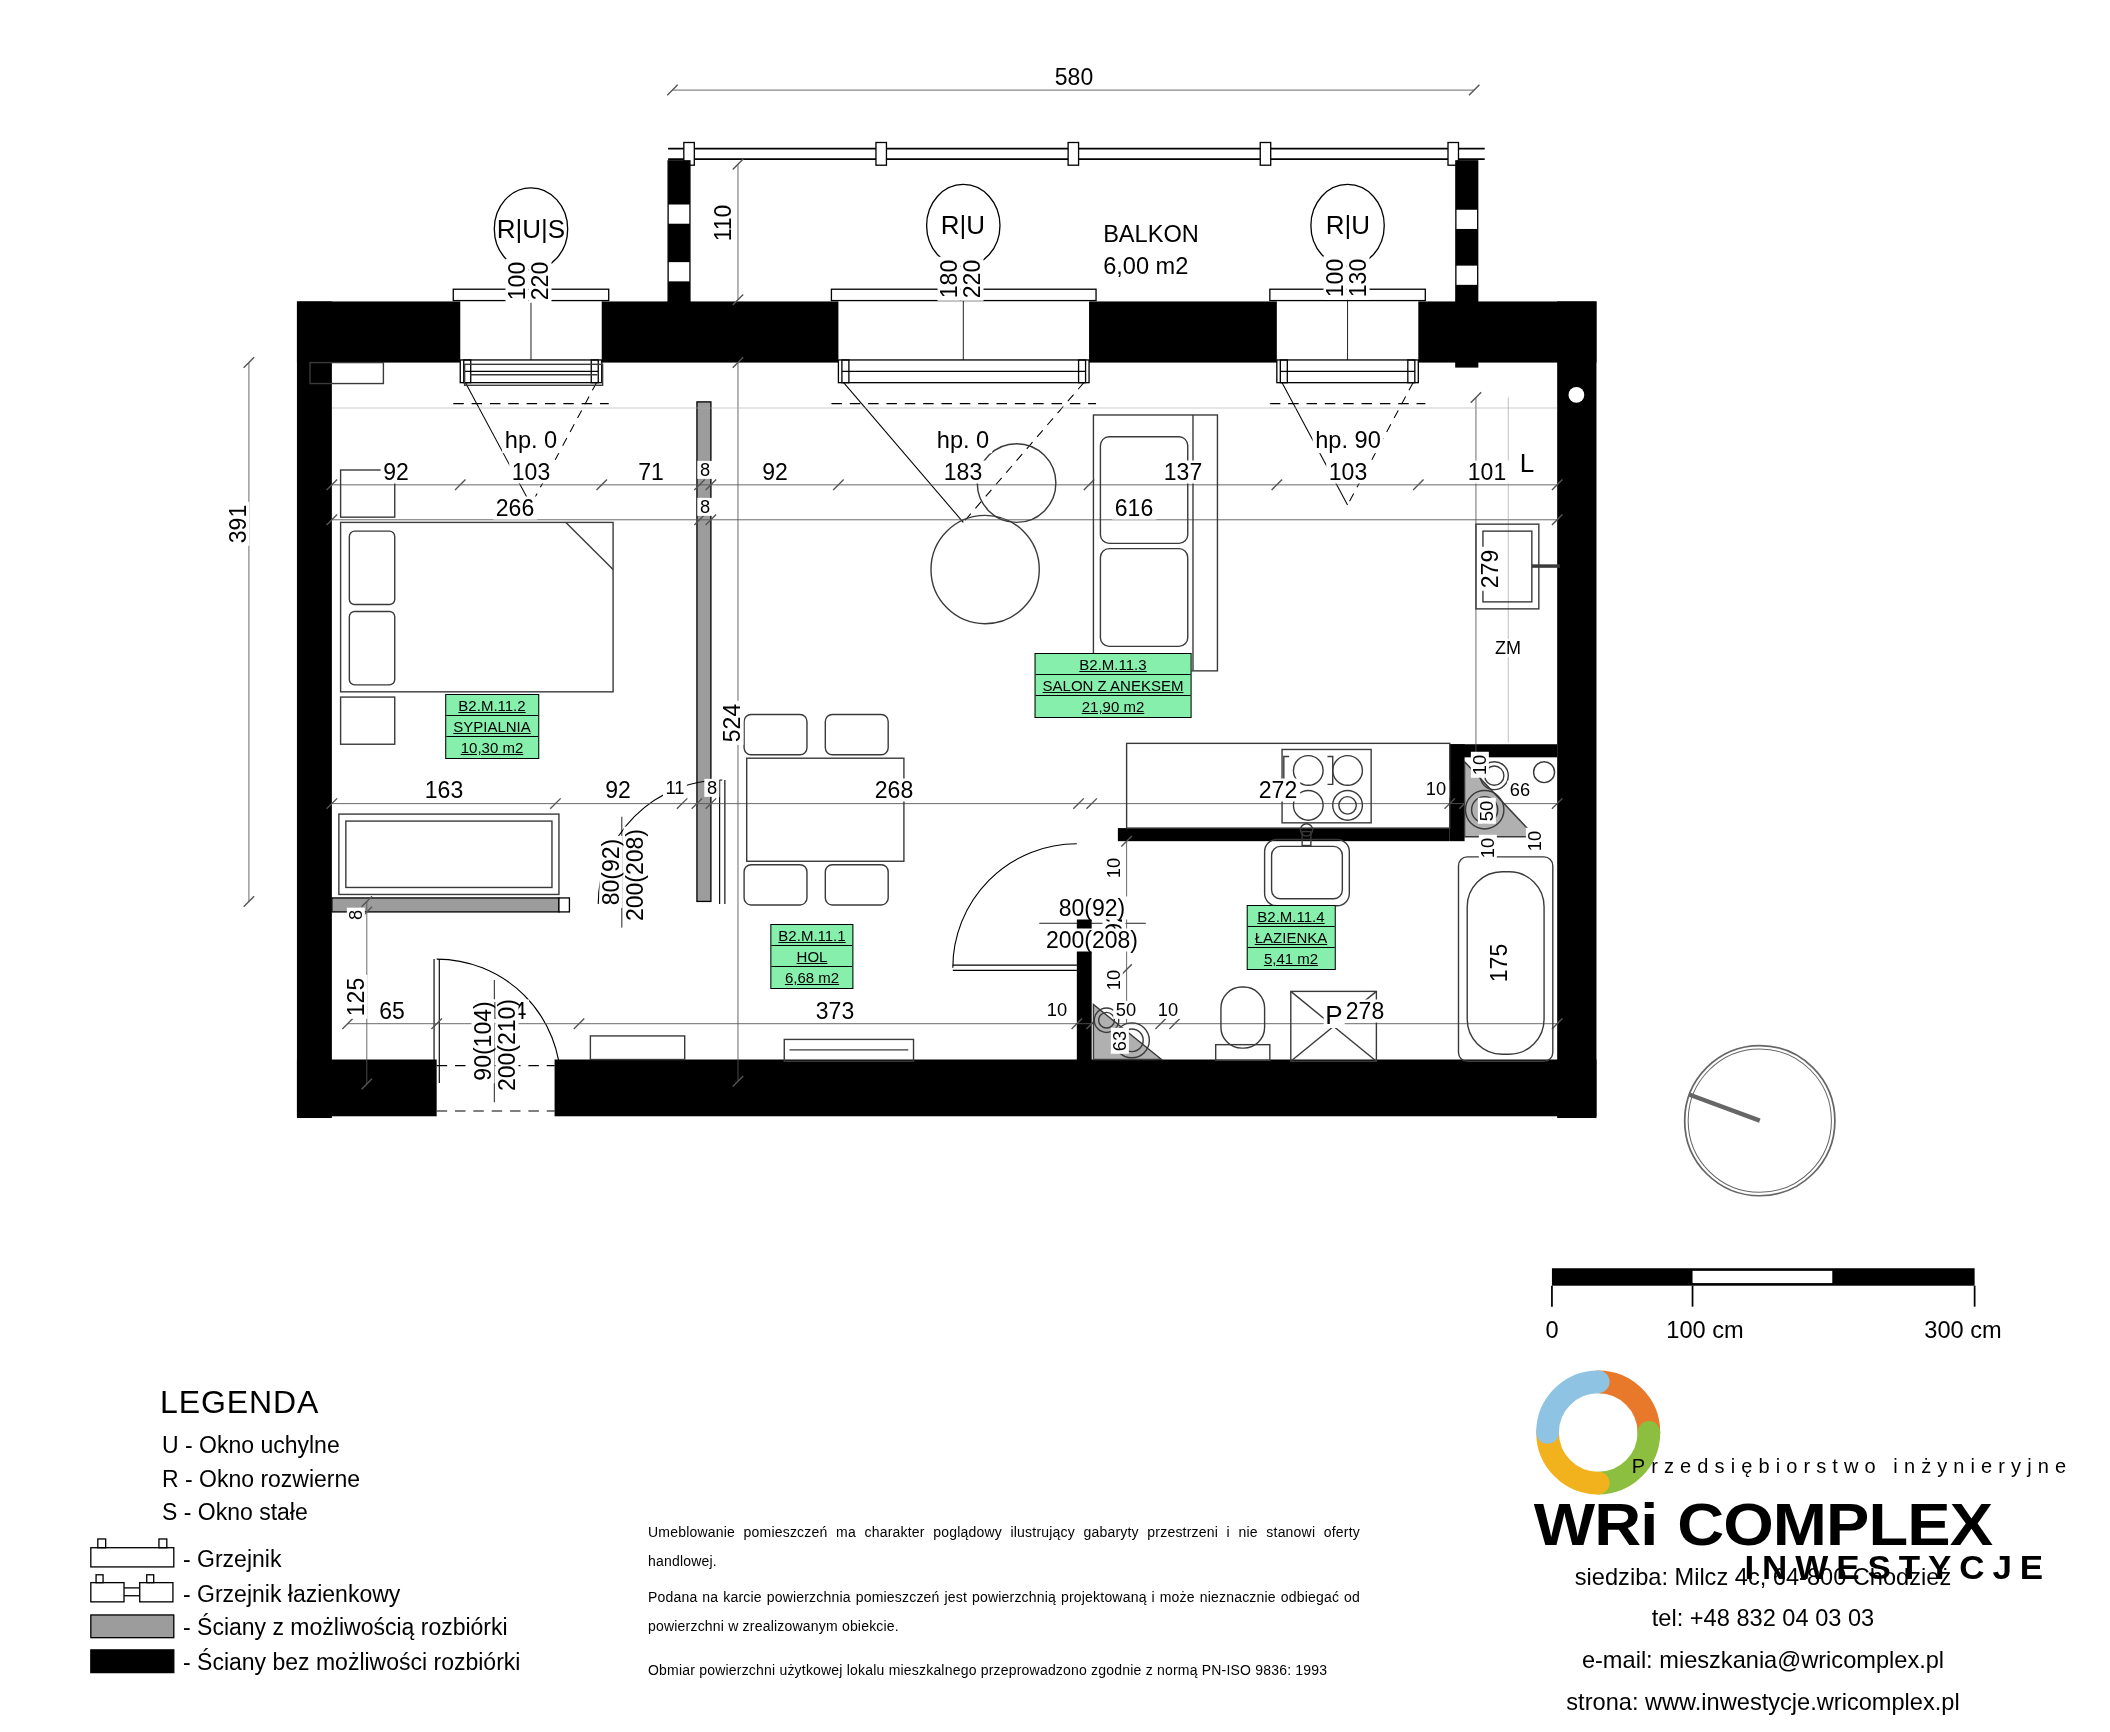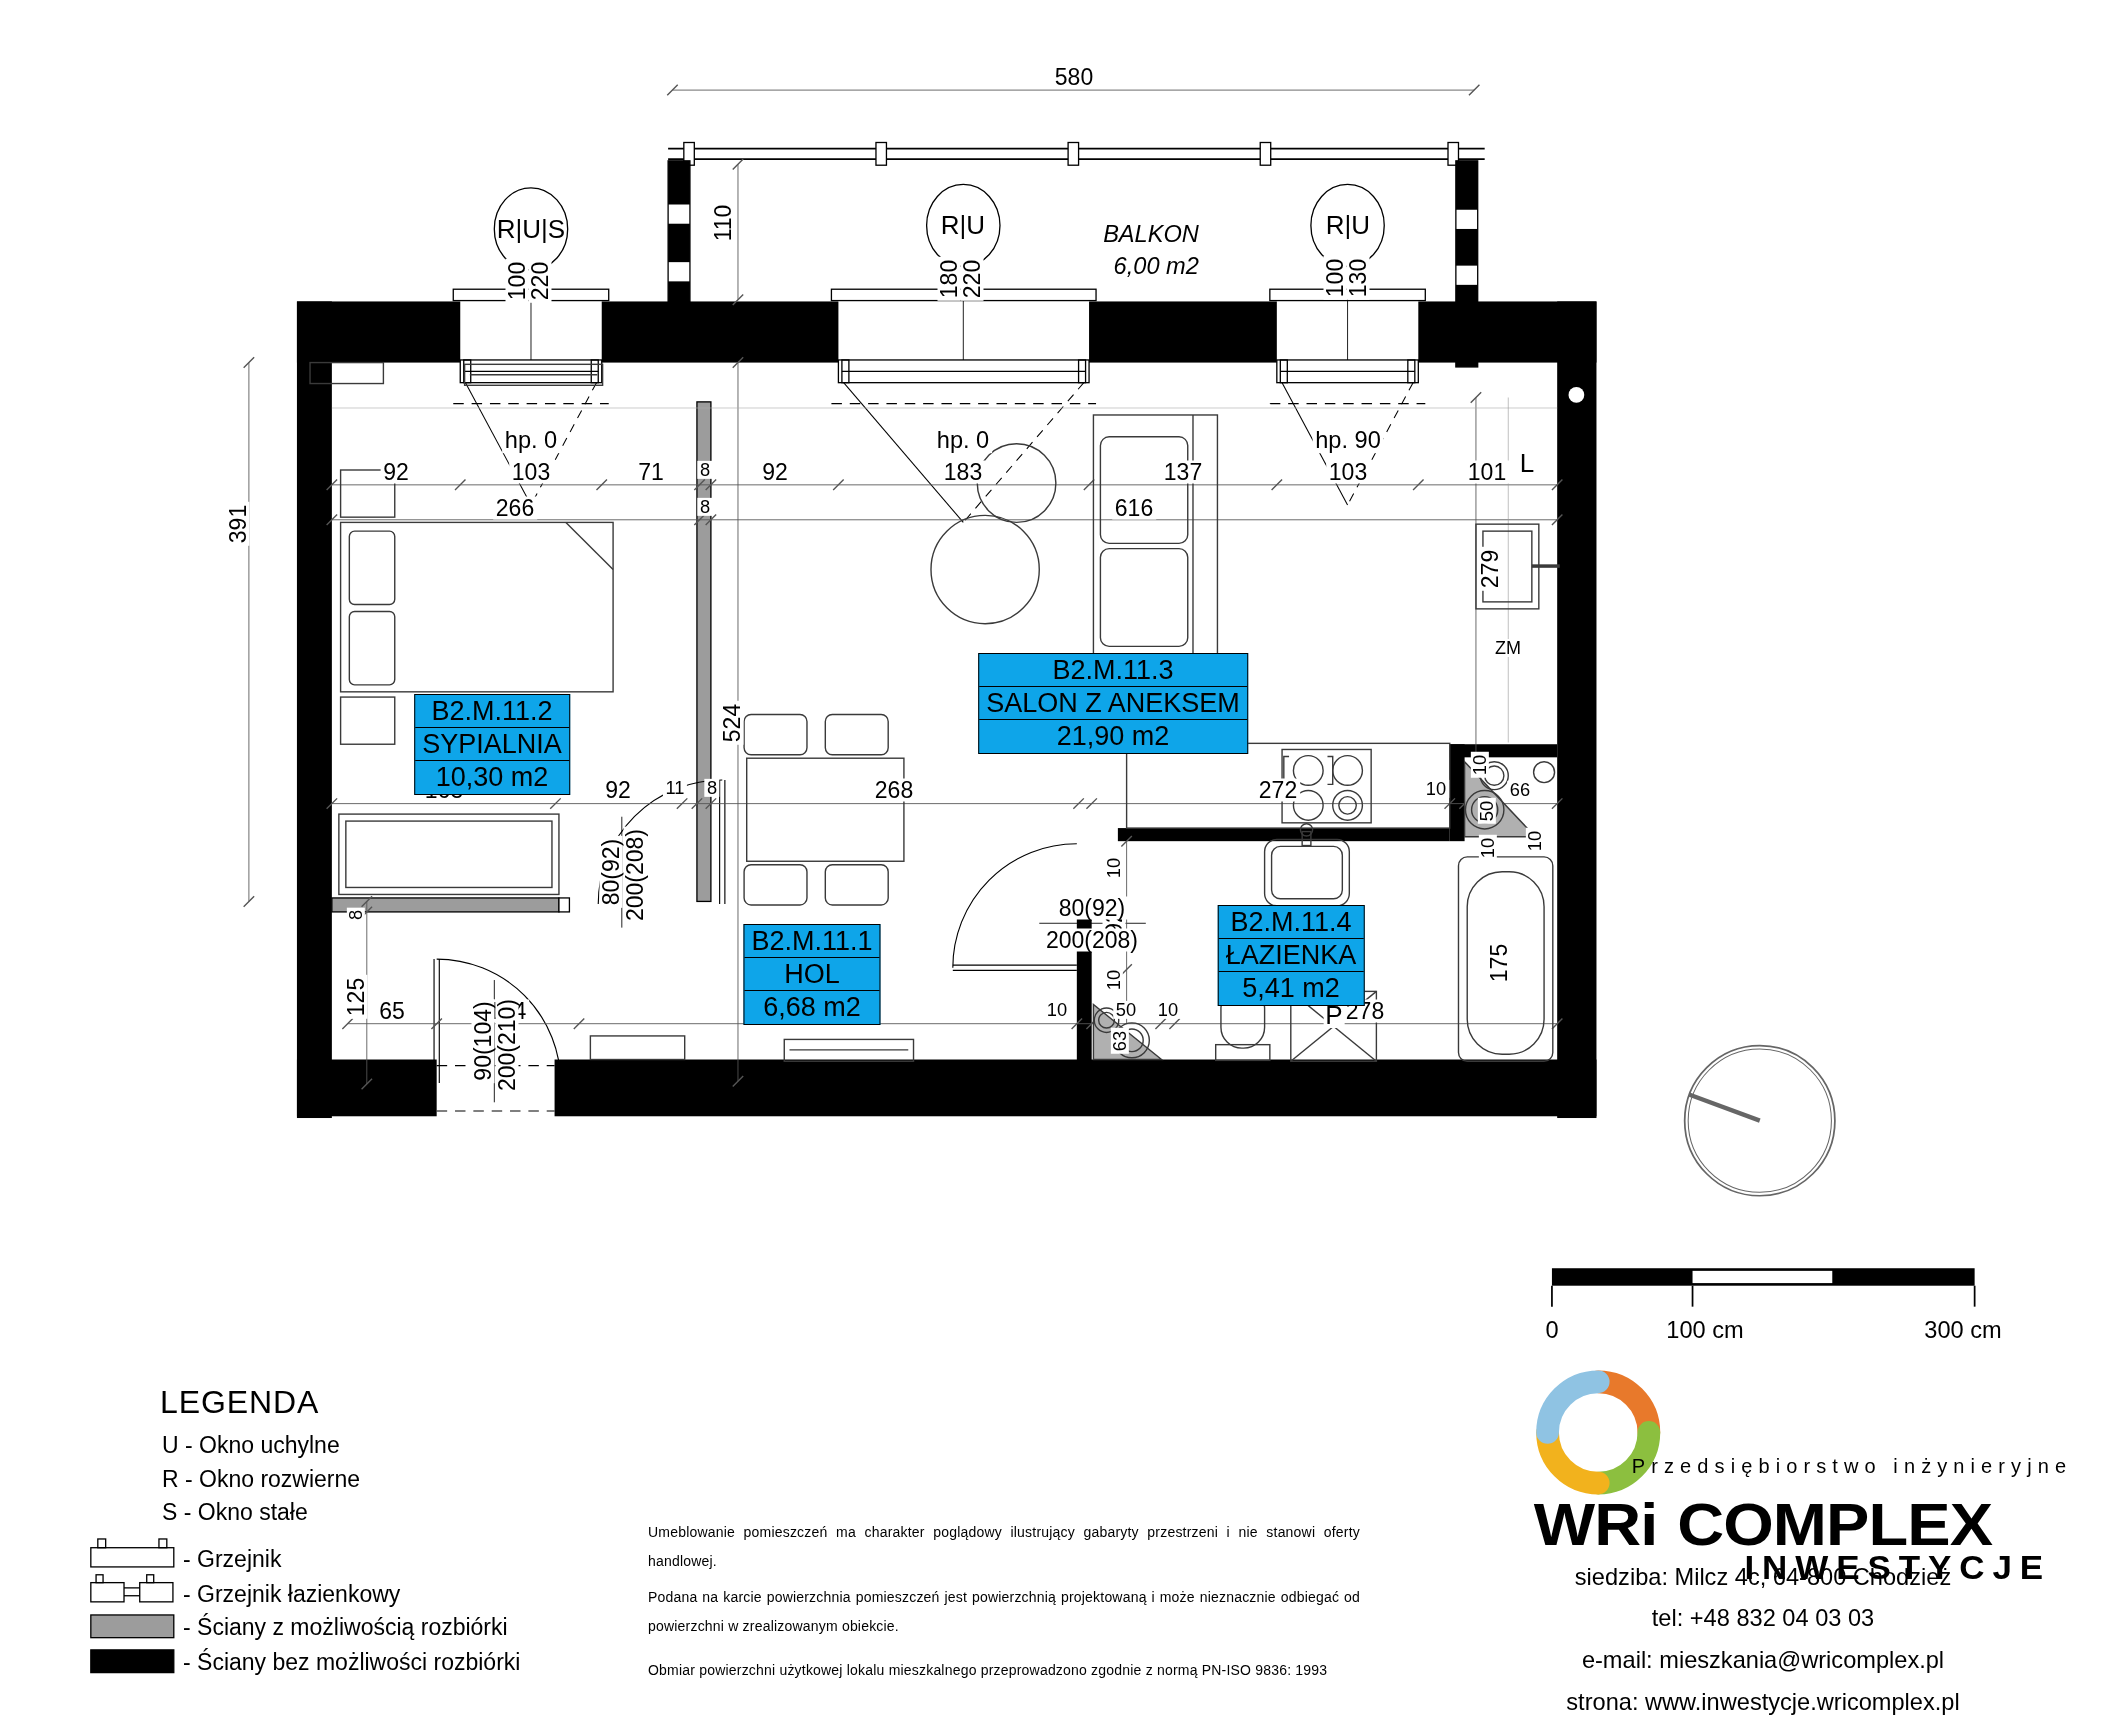--- a/index.html
+++ b/index.html
@@ -7,23 +7,23 @@
         font-family:"Liberation Sans",sans-serif;color:#000;}
   #plan-svg{position:absolute;left:0;top:0;}
   .dim{position:absolute;transform:translate(-50%,-50%);font-size:23px;line-height:1;
        background:#fff;padding:0 2.6px;white-space:nowrap;}
   .dimv{position:absolute;transform:translate(-50%,-50%) rotate(-90deg);font-size:23px;
         line-height:1;background:#fff;padding:0 2.6px;white-space:nowrap;}
   .sm{font-size:18.3px;}
   .hp{font-size:23.6px;}
   .wtag{position:absolute;transform:translate(-50%,-50%);font-size:26px;line-height:1;white-space:nowrap;}
   .area{position:absolute;transform:translate(-50%,-50%);font-size:23.6px;line-height:1.35;
-        text-align:right;white-space:nowrap;font-style:italic;}
-  .roombox{position:absolute;transform:translate(-50%,0);border:1.7px solid #000;background:#0ea5e9;
-           text-align:center;font-size:27px;line-height:1;}
+        text-align:left;white-space:nowrap;}
+  .roombox{position:absolute;transform:translate(-50%,0);border:1.7px solid #000;background:#86efac;
+           text-align:center;font-size:15px;line-height:1;text-decoration:underline;}
   .roombox div{padding:2.6px 7px;border-bottom:1.7px solid #000;white-space:nowrap;}
   .roombox div:last-child{border-bottom:none;}
   .applbl{position:absolute;transform:translate(-50%,-50%);font-size:18px;line-height:1;background:#fff;padding:0 1.7px;}
   .legend-title{position:absolute;font-size:32px;letter-spacing:0.9px;}
   .legend-item{position:absolute;font-size:23px;white-space:nowrap;}
   .note{position:absolute;width:712px;font-size:14px;line-height:29px;text-align:justify;
         text-align-last:left;letter-spacing:0.2px;}
   .sclbl{position:absolute;transform:translate(-50%,0);font-size:23.6px;white-space:nowrap;}
   .brand-tag{position:absolute;transform:translate(-50%,-50%);font-size:20px;letter-spacing:6.1px;white-space:nowrap;}
   .brand-word{position:absolute;transform:translate(-50%,-50%);font-size:65px;font-weight:900;

